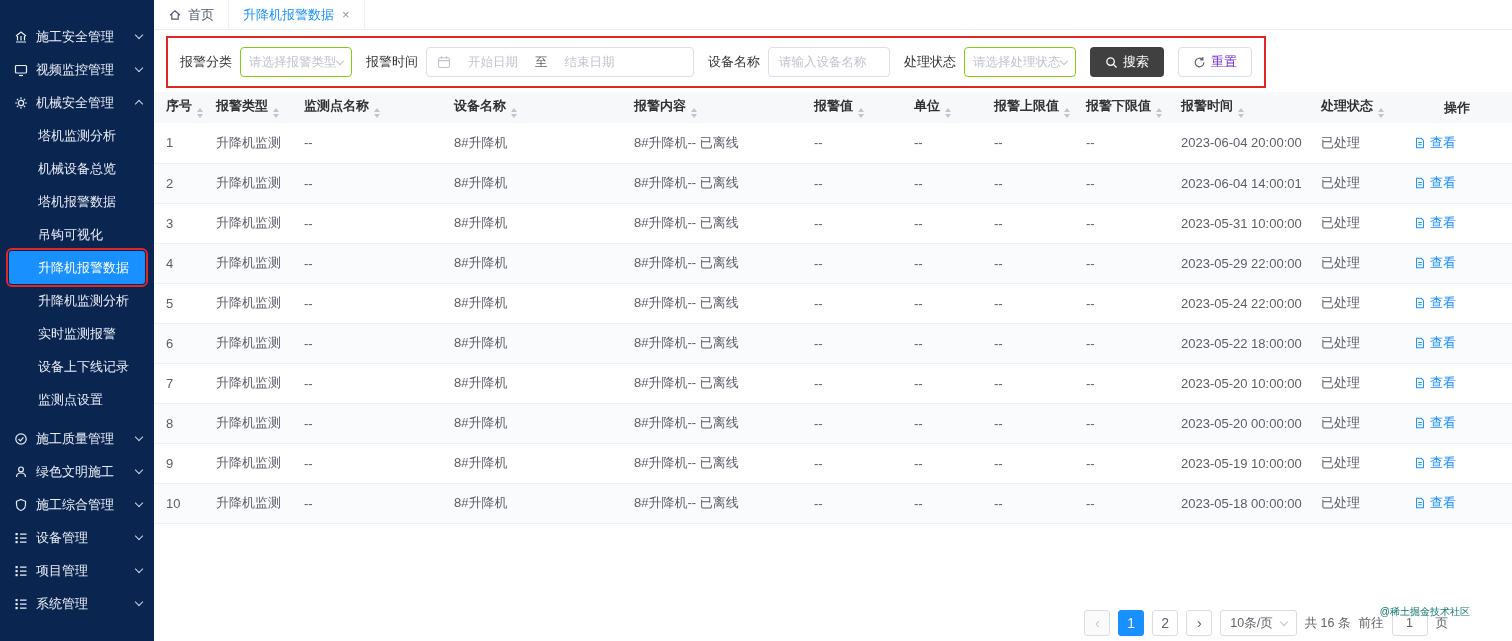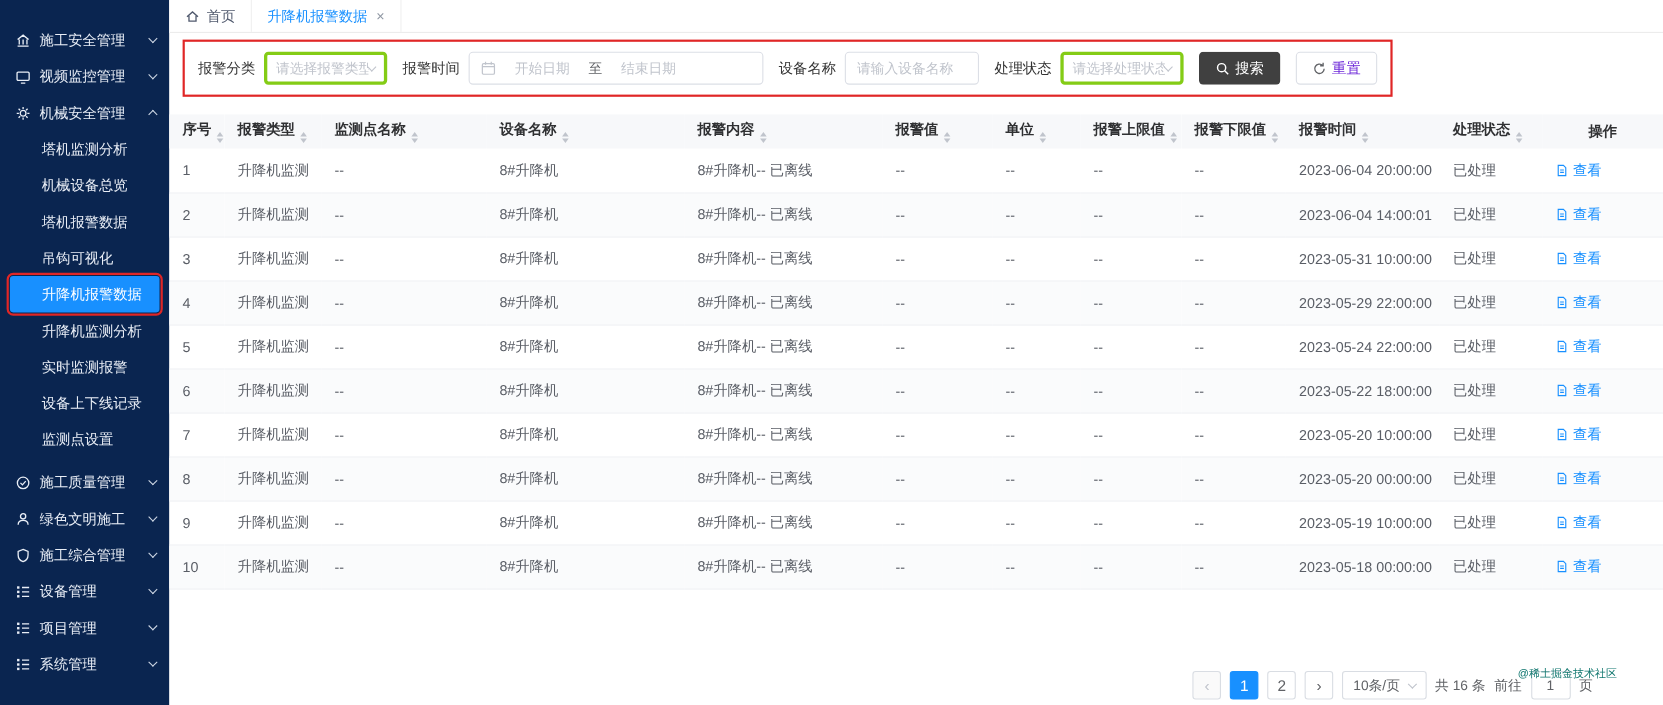--- a/index.html
+++ b/index.html
@@ -24,35 +24,35 @@
   .tab{display:flex;align-items:center;gap:6px;padding:0 14px;color:#515a6e;border-right:1px solid #f0f0f0;cursor:pointer;font-size:13px;}
   .tab.active{color:#1890ff;}
   .tab .close{color:#8f97a3;margin-left:2px;cursor:pointer;}
 
   .content{flex:1;position:relative;min-height:0;}
 
   
   .filterbar{display:inline-flex;align-items:center;gap:14px;padding:9px 12px;border:2px solid #e02626;background:#fff;margin:6px 0 0 12px;}
   .fgroup{display:flex;align-items:center;gap:8px;}
   .flabel{white-space:nowrap;color:#333;}
-  .fselect{width:112px;height:30px;border:3px solid #84cc16;border-radius:4px;background:#fff;display:flex;align-items:center;justify-content:space-between;padding:0 8px;cursor:pointer;}
+  .fselect{width:112px;height:30px;border:1px solid #84cc16;border-radius:4px;background:#fff;display:flex;align-items:center;justify-content:space-between;padding:0 8px;cursor:pointer;}
   .fselect .ph{color:#c0c4cc;font-size:12.5px;white-space:nowrap;overflow:hidden;}
   .chev-gray{width:6px;height:6px;border-right:1.4px solid #c0c4cc;border-bottom:1.4px solid #c0c4cc;transform:rotate(45deg);margin-top:-3px;flex-shrink:0;}
   .daterange{width:268px;height:30px;border:1px solid #dcdfe6;border-radius:4px;background:#fff;display:flex;align-items:center;padding:0 10px;}
   .daterange input{border:none;outline:none;width:84px;text-align:center;font-size:12.5px;color:#606266;background:transparent;}
   .daterange input::placeholder{color:#c0c4cc;}
   .sep{color:#606266;font-size:12.5px;}
   .finput{width:122px;height:30px;border:1px solid #dcdfe6;border-radius:4px;padding:0 10px;font-size:12.5px;color:#606266;outline:none;}
   .finput::placeholder{color:#c0c4cc;}
   .btn{height:30px;border-radius:4px;display:inline-flex;align-items:center;gap:5px;padding:0 14px;font-size:13px;cursor:pointer;border:1px solid transparent;white-space:nowrap;}
   .btn.primary{background:#404040;color:#fff;}
   .btn.plain{background:#fff;border-color:#dcdfe6;color:#6d28d9;}
 
   
-  table{width:100%;border-collapse:collapse;table-layout:fixed;margin-top:16px;}
+  table{width:100%;border-collapse:collapse;table-layout:fixed;margin-top:4px;}
   thead th{background:#f7f8fa;height:31px;font-weight:700;color:#303133;text-align:left;padding:0 12px;font-size:13px;white-space:nowrap;overflow:hidden;cursor:pointer;}
   thead th.center{text-align:center;}
   tbody td{height:40px;border-bottom:1px solid #eef0f4;padding:0 12px;color:#5a5e66;font-size:13px;white-space:nowrap;overflow:hidden;}
   tbody tr:nth-child(even){background:#fafbfc;}
   .sort{display:inline-flex;flex-direction:column;margin-left:5px;vertical-align:-2px;}
   .sort i{display:block;width:0;height:0;border-left:3.5px solid transparent;border-right:3.5px solid transparent;}
   .sort .up{border-bottom:4px solid #c0c4cc;margin-bottom:2px;}
   .sort .down{border-top:4px solid #c0c4cc;}
   .view-link{color:#1890ff;display:inline-flex;align-items:center;gap:4px;cursor:pointer;text-decoration:none;}
 

